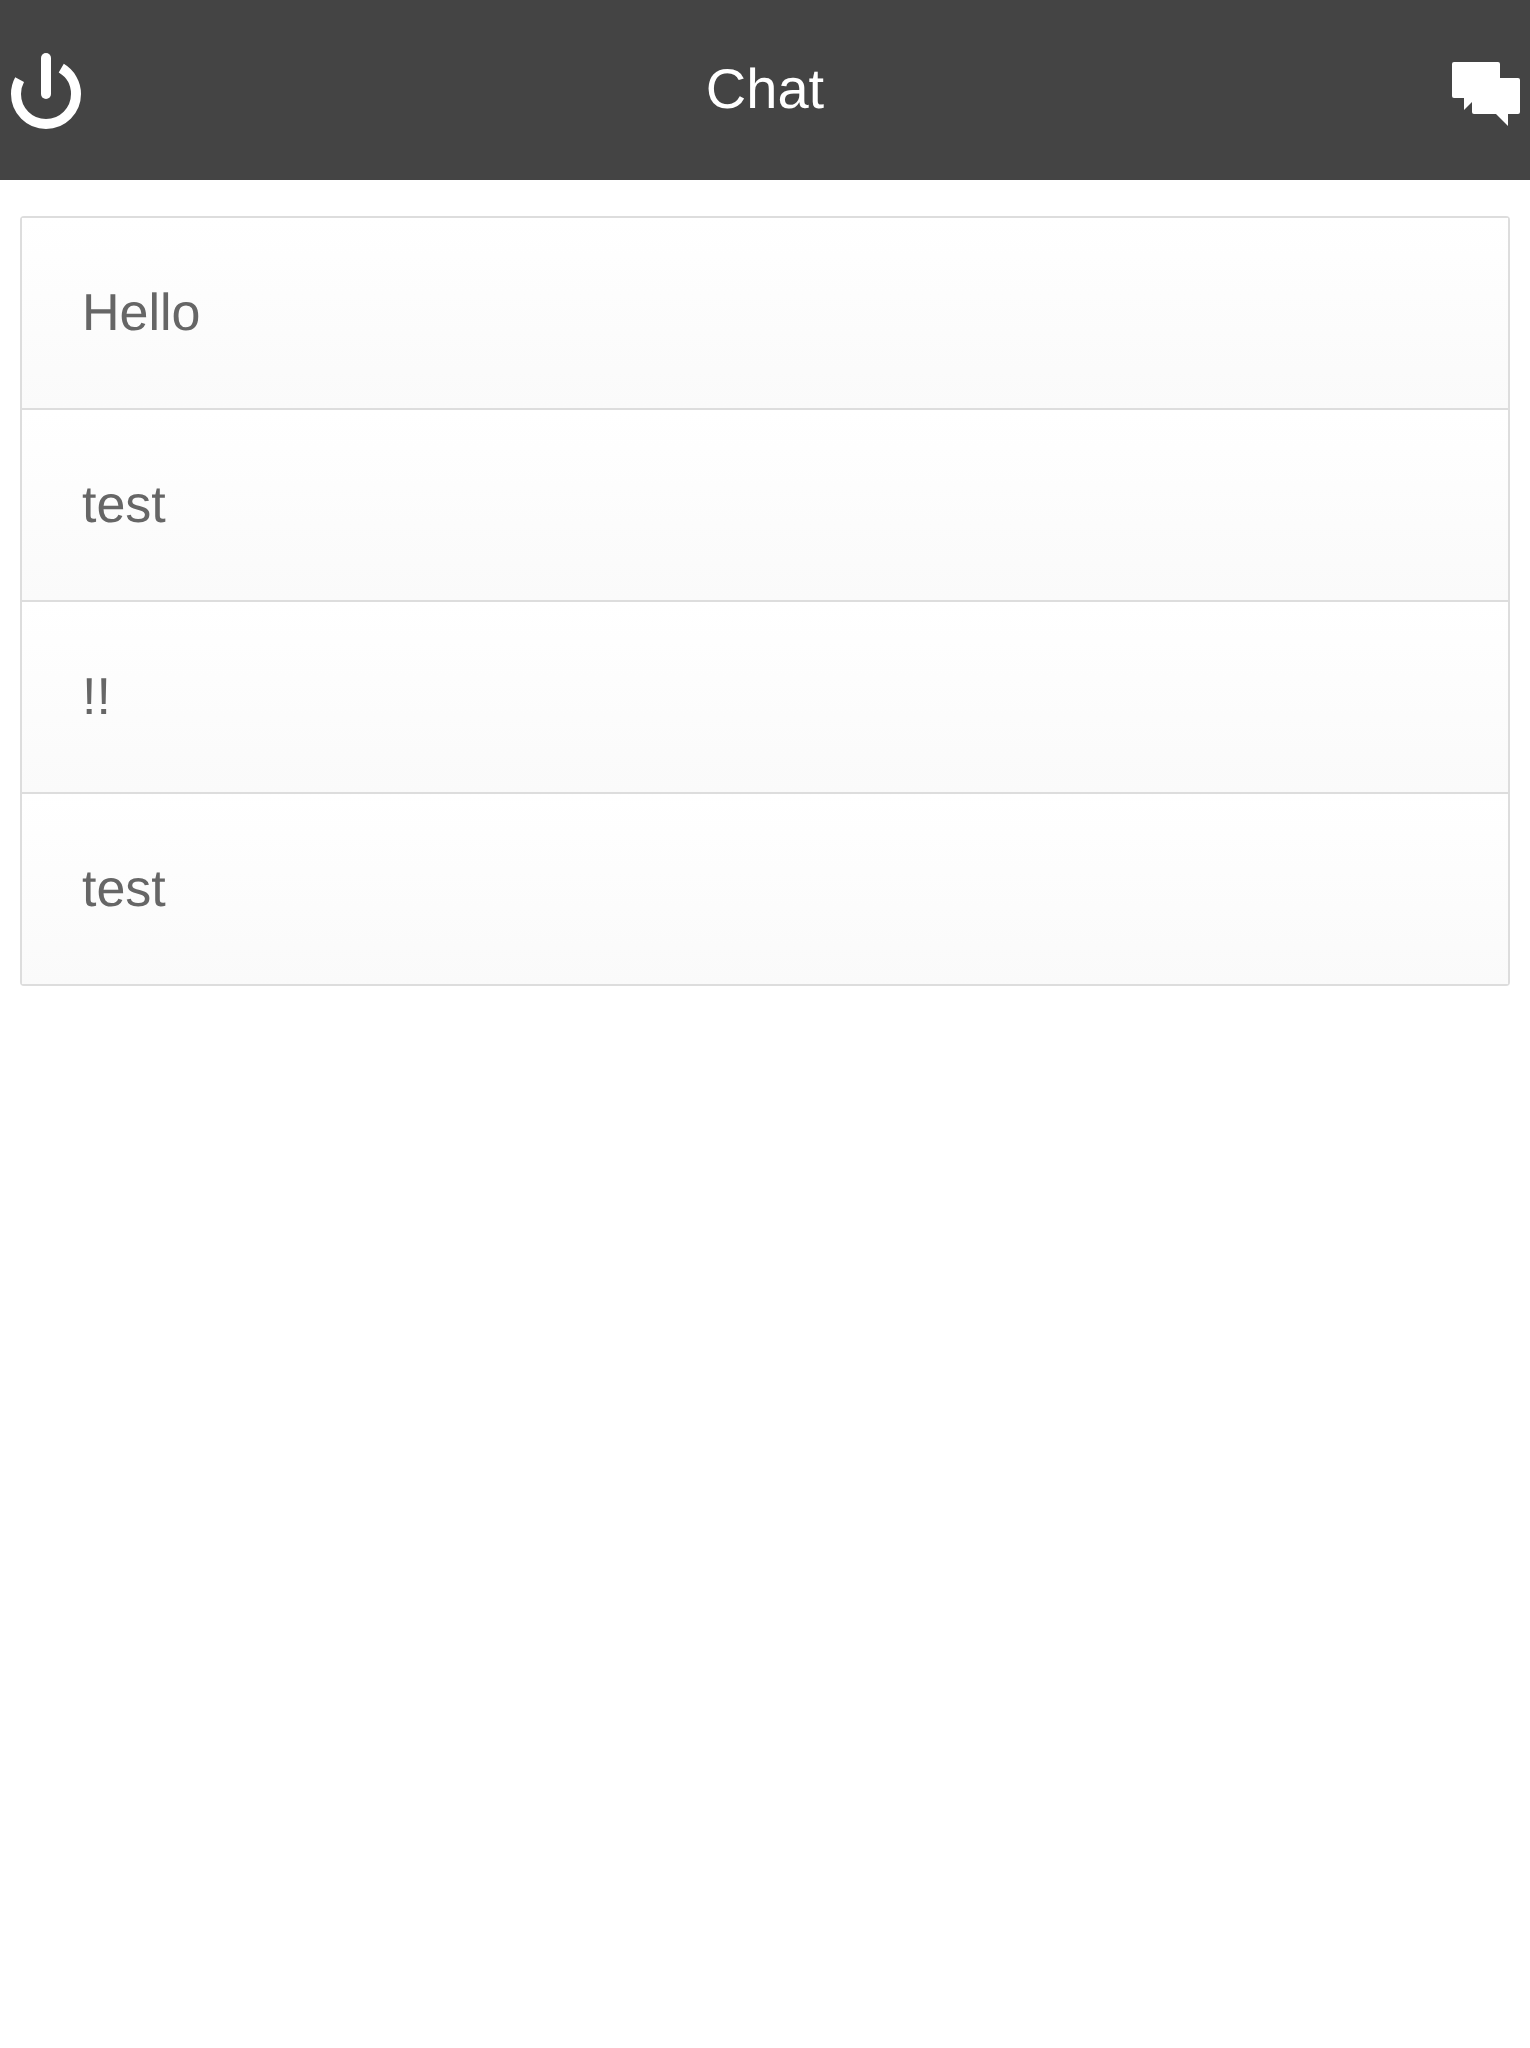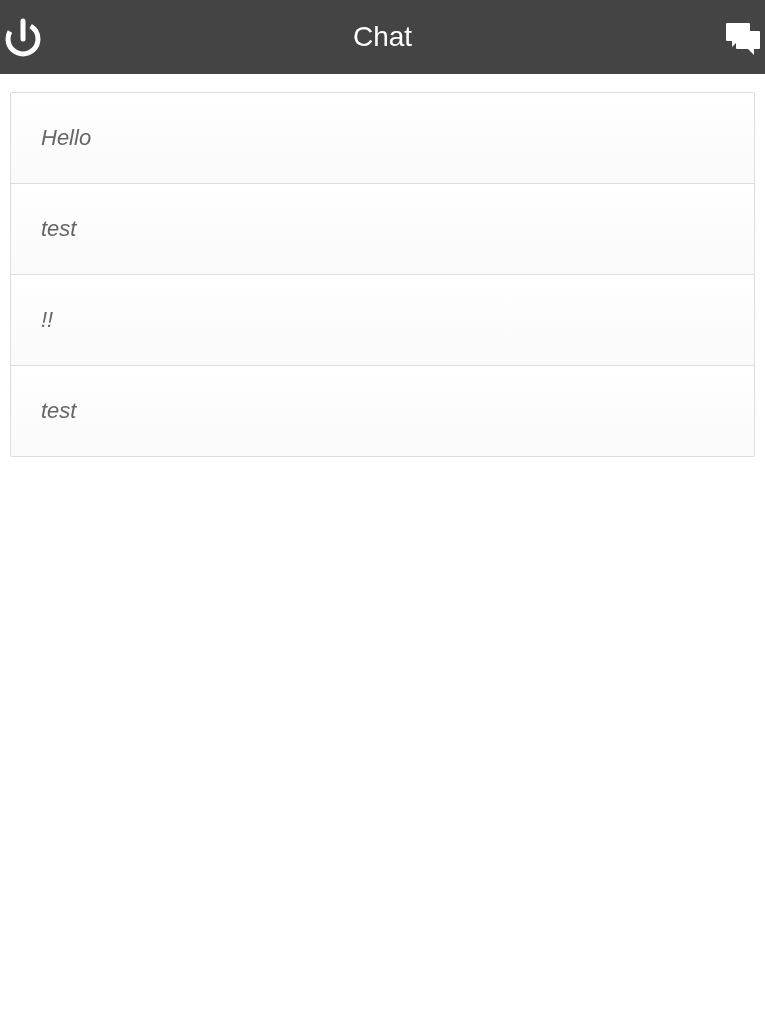--- a/index.html
+++ b/index.html
@@ -9,21 +9,21 @@
     }
     body {
       font-family: -apple-system, BlinkMacSystemFont, "Helvetica Neue", Helvetica, Arial, sans-serif;
       width: 765px;
       height: 1024px;
       background: #ffffff;
       overflow: hidden;
     }
     .header {
       background: #444444;
-      height: 74px;
+      height: 90px;
       display: flex;
       align-items: center;
       justify-content: space-between;
       padding: 0 1px;
     }
     .header-title {
       color: #ffffff;
       font-size: 28px;
       font-weight: 400;
       position: absolute;
@@ -49,24 +49,23 @@
     }
     .message-list {
       border: 1px solid #dddddd;
       border-radius: 2px;
       background: #ffffff;
     }
     .message-item {
       padding: 32px 30px;
       border-bottom: 1px solid #dddddd;
       color: #666666;
-      font-size: 22px;
+      font-size: 26px;
       font-weight: 400;
       background: linear-gradient(to bottom, #ffffff 0%, #fafafa 100%);
-      font-style: italic;
     }
     .message-item:last-child {
       border-bottom: none;
     }
   </style>
 </head>
 <body>
 
 <div class="header">
   <div class="power-icon">

